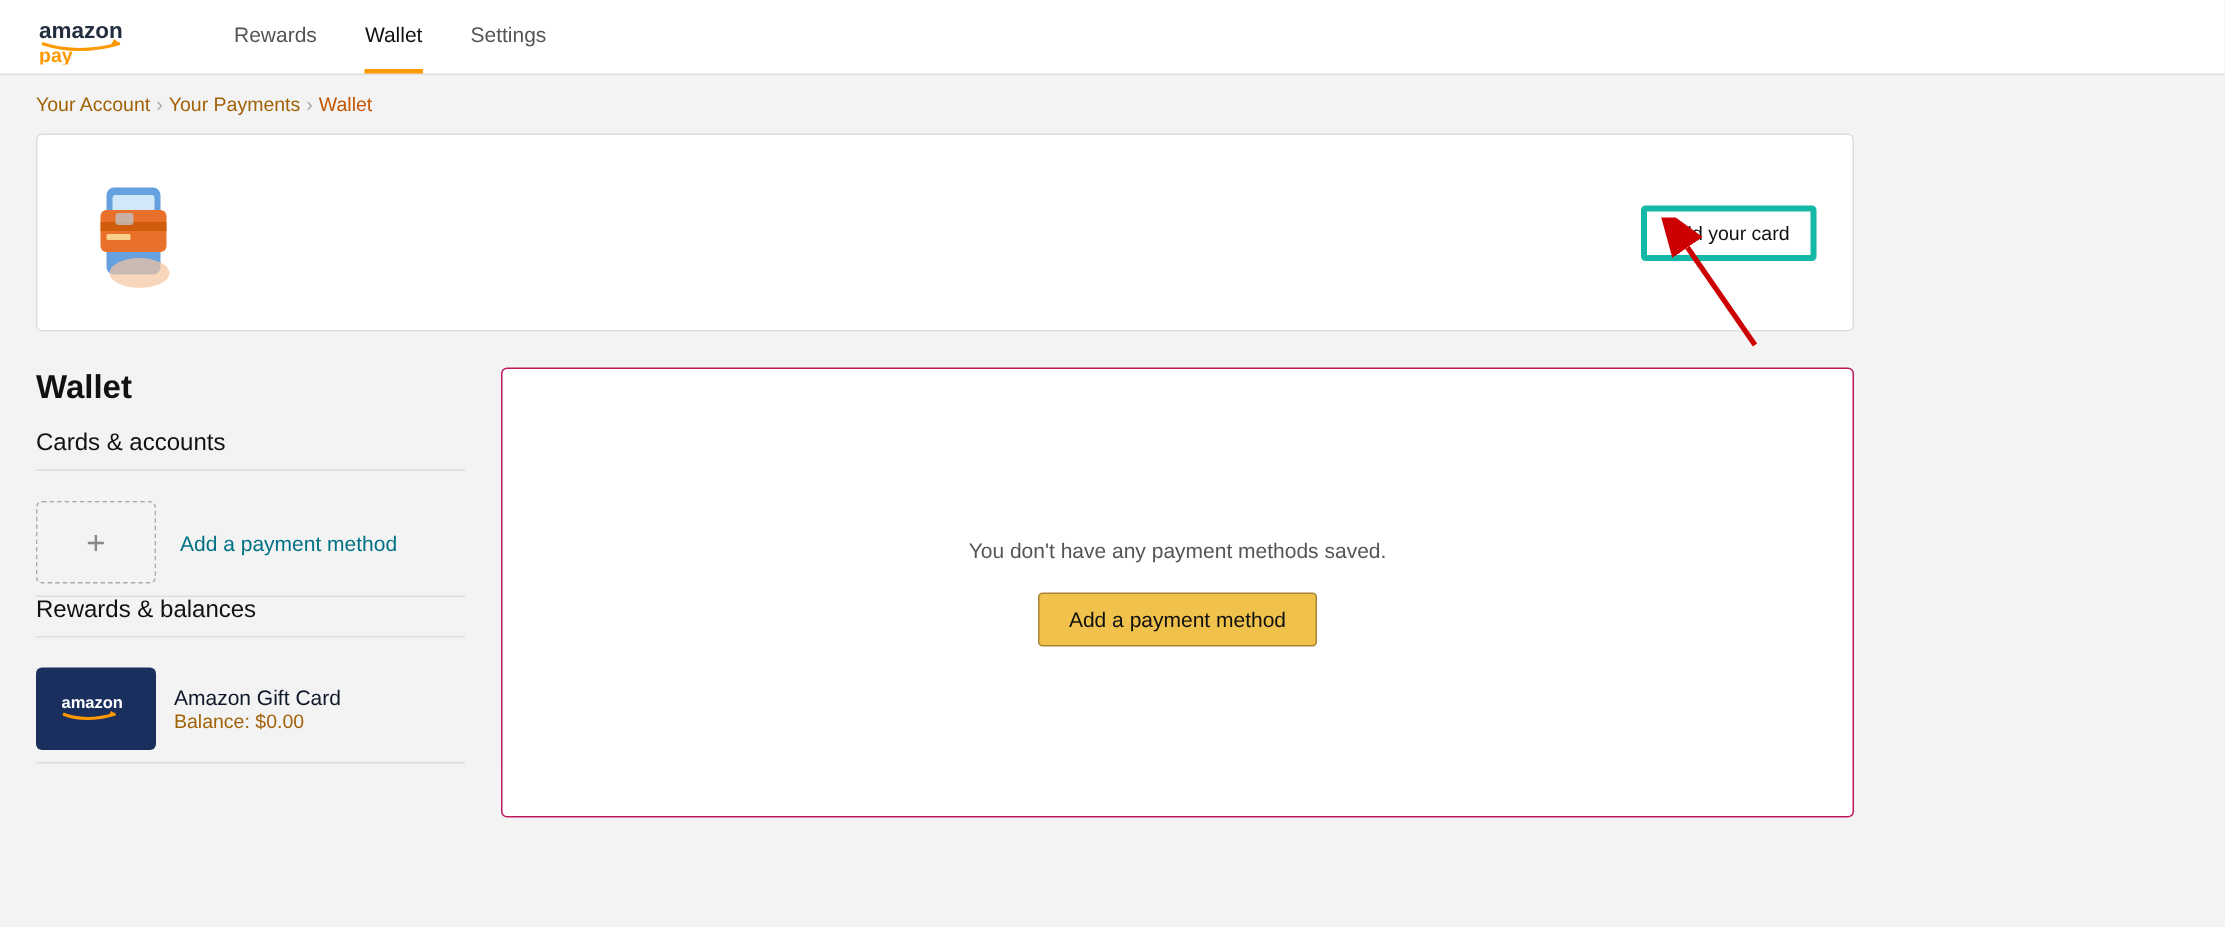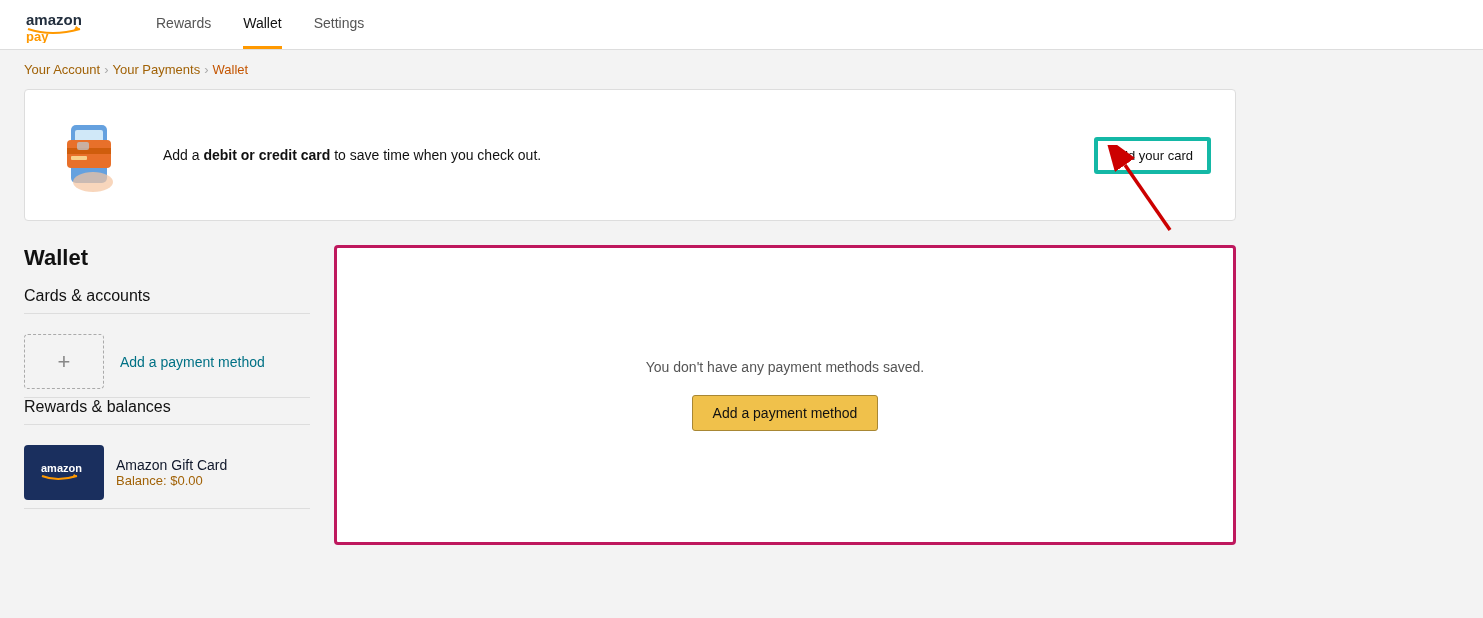--- a/index.html
+++ b/index.html
@@ -123,21 +123,21 @@
       gap: 0;
     }
     .wallet-left {
       width: 310px;
       flex-shrink: 0;
       padding-right: 24px;
     }
     .wallet-right {
       flex: 1;
       background: #fff;
-      border: 3px solid #be185d;
+      border: 1px solid #be185d;
       border-radius: 4px;
       display: flex;
       flex-direction: column;
       align-items: center;
       justify-content: center;
       min-height: 300px;
       padding: 40px;
     }
 
     .section-title {
@@ -286,23 +286,20 @@
         <rect x="18" y="30" width="44" height="28" rx="4" ry="4" fill="#e8702a"></rect>
         <rect x="18" y="38" width="44" height="6" fill="#c45500" opacity="0.7"></rect>
         <rect x="22" y="46" width="16" height="4" rx="1" fill="#f8d08a"></rect>
 
         <ellipse cx="44" cy="72" rx="20" ry="10" fill="#f5c5a0" opacity="0.7"></ellipse>
 
         <rect x="28" y="32" width="12" height="8" rx="2" fill="#c0c0c0" opacity="0.8"></rect>
       </svg>
     </div>
 
-    <div class="promo-text">
-      <span>Add a </span><strong>debit or credit card</strong><span> to save time when you check out.</span>
-    </div>
 
     <button class="add-card-btn">Add your card</button>
 
     <svg class="arrow-annotation" viewBox="0 0 120 90">
       <defs>
         <marker id="arrowhead" markerWidth="10" markerHeight="7" refX="0" refY="3.5" orient="auto">
           <polygon points="0 0, 10 3.5, 0 7" fill="#cc0000"></polygon>
         </marker>
       </defs>
       <line x1="115" y1="85" x2="70" y2="20" stroke="#cc0000" stroke-width="3.5" marker-end="url(#arrowhead)"></line>

